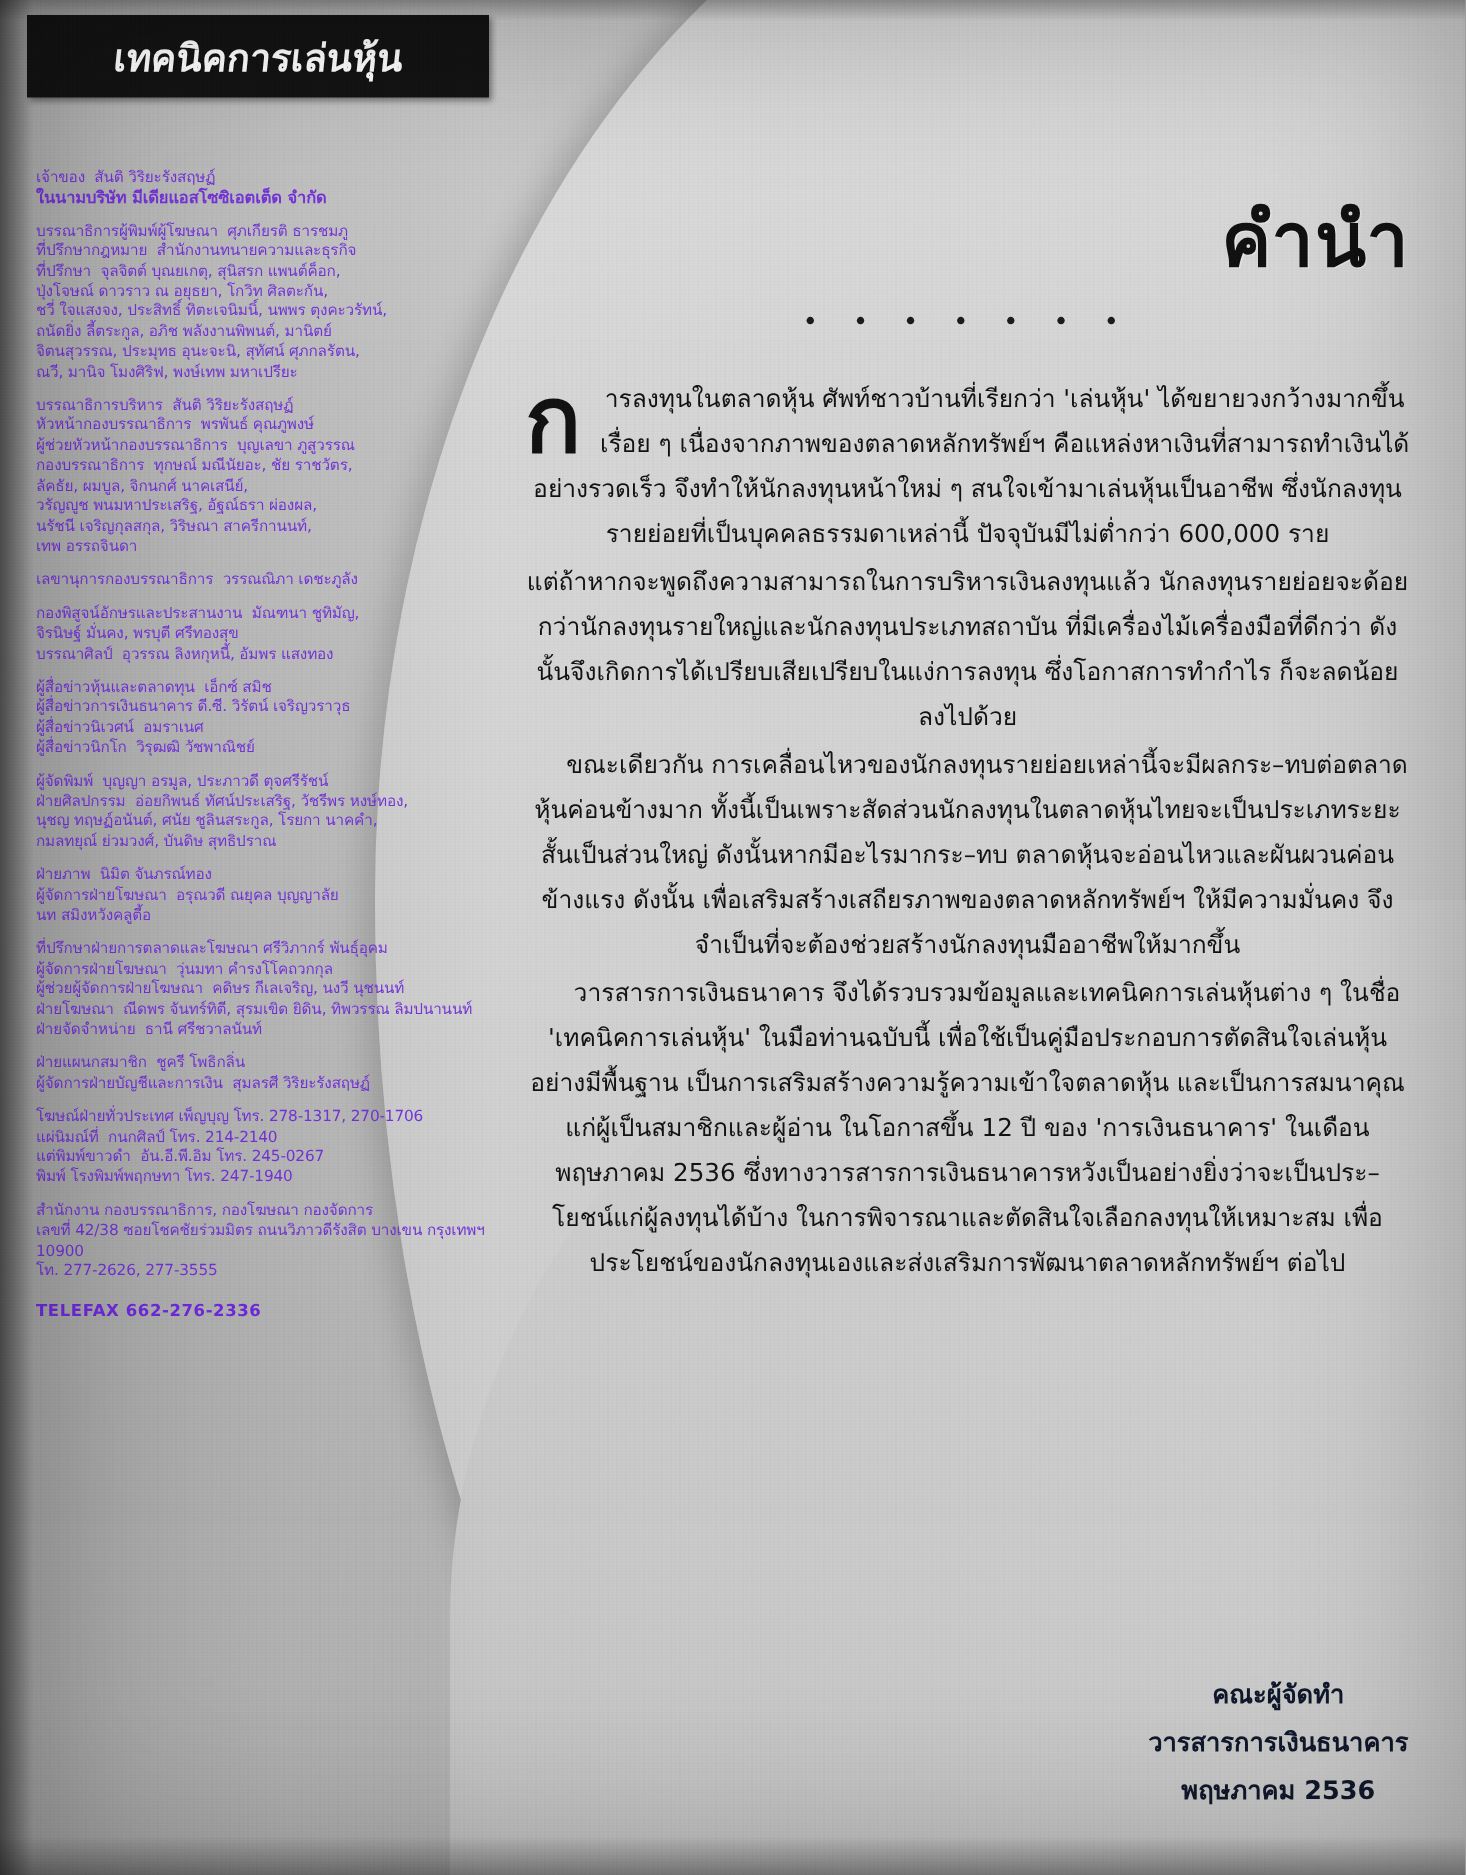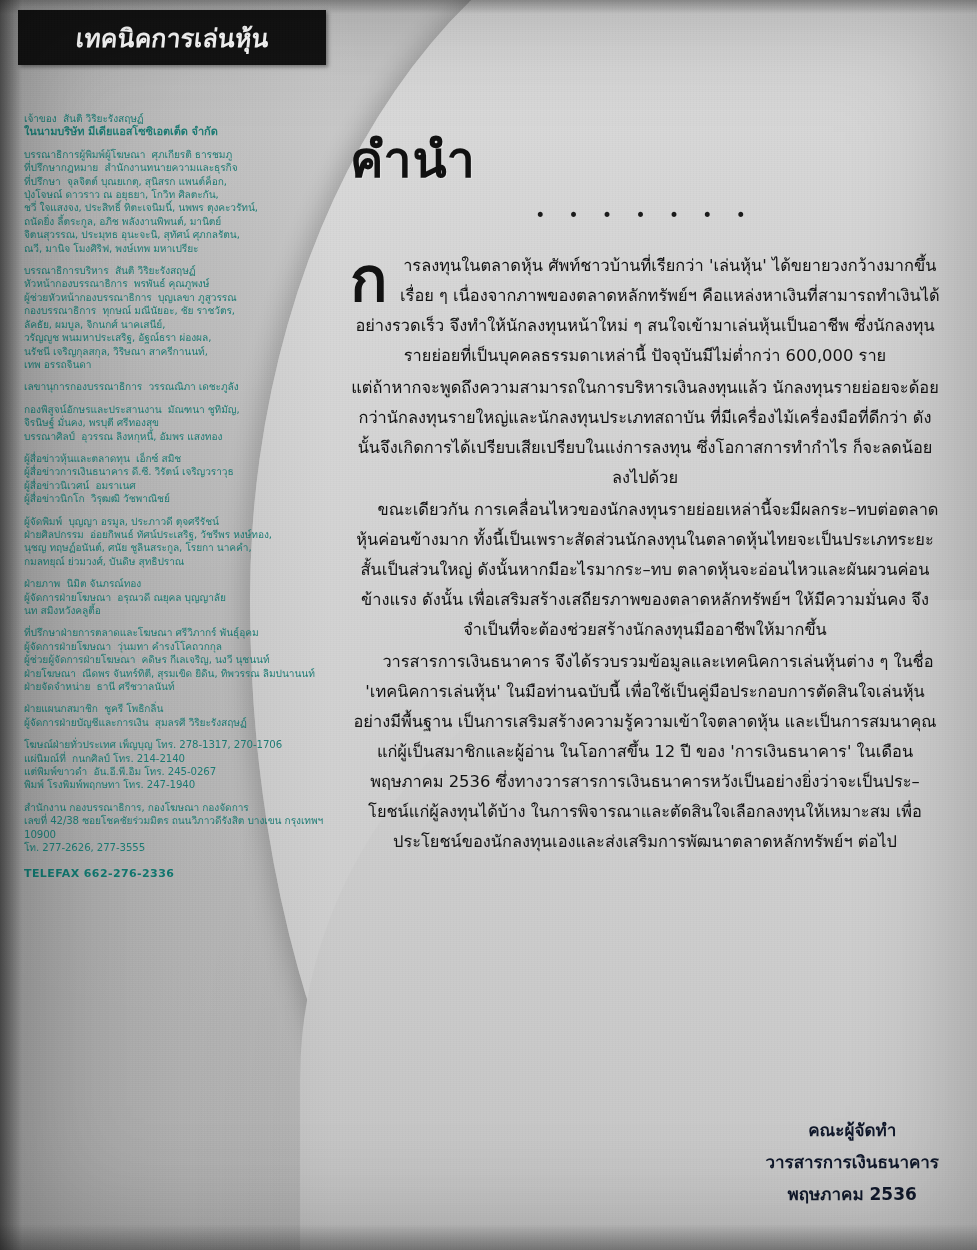--- a/index.html
+++ b/index.html
@@ -99,21 +99,21 @@
     transform: skewX(-6deg);
     white-space: nowrap;
   }
 
   
   .colophon {
     position: absolute;
     left: 24px;
     top: 112px;
     width: 300px;
-    color: #0f766e;
+    color: #6d28d9;
     font-family: "DejaVu Sans", sans-serif;
   }
   .col-line {
     font-size: 10.2px;
     line-height: 13.4px;
     white-space: pre-wrap;
     letter-spacing: -0.1px;
     filter: blur(0.22px);
     opacity: .92;
   }
@@ -128,21 +128,21 @@
 
   
   .preface {
     position: absolute;
     left: 350px;
     top: 120px;
     width: 590px;
     color: #101010;
   }
   .kam-nam {
-    text-align: left;
+    text-align: right;
     font-family: "DejaVu Sans", sans-serif;
     font-weight: bold;
     font-size: 50px;
     letter-spacing: 1px;
     margin: 0 0 6px 0;
     text-shadow: 1px 1px 0 rgba(255,255,255,0.35);
   }
   .dots {
     display: block;
     text-align: center;

